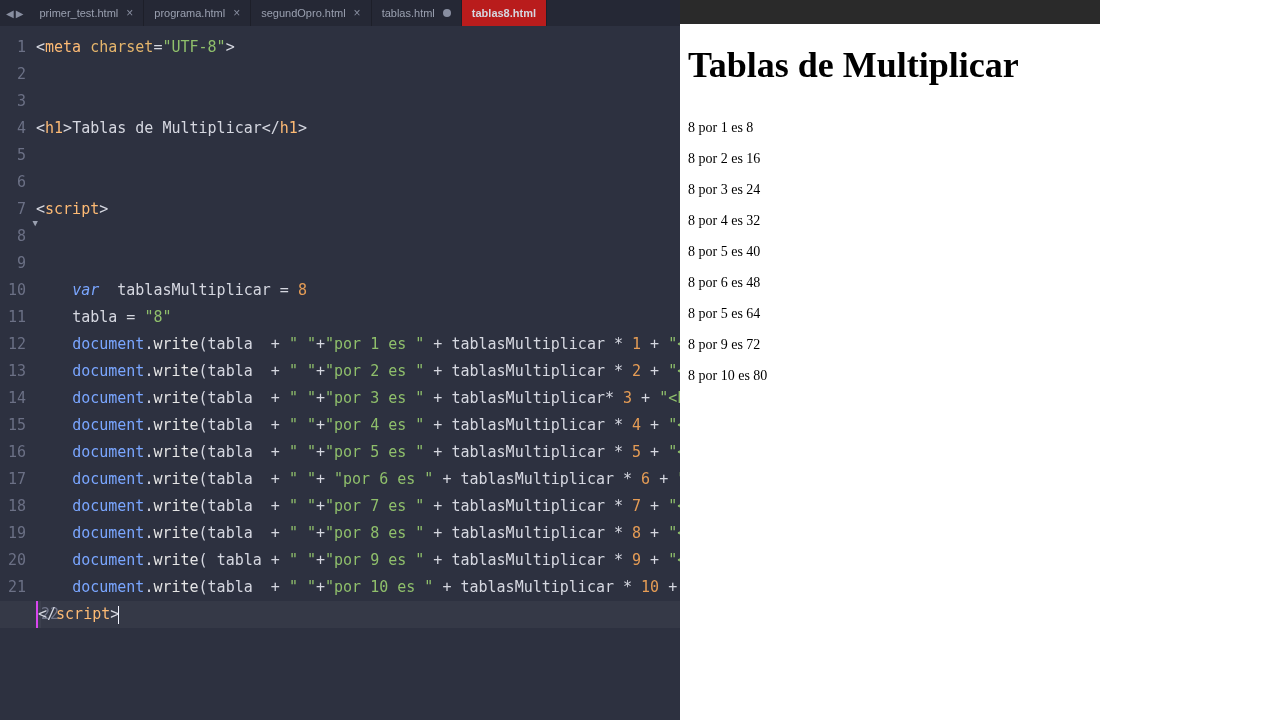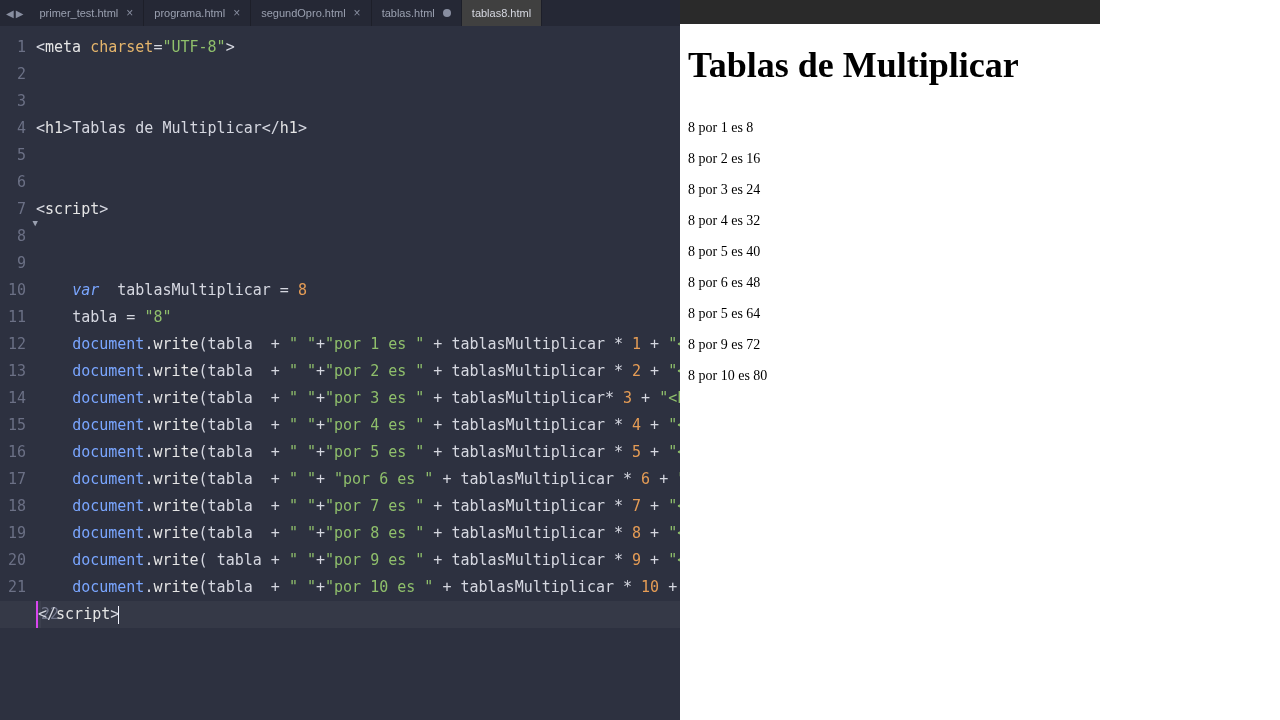--- a/index.html
+++ b/index.html
@@ -47,22 +47,23 @@
     align-items: center;
     padding: 0 10px;
     height: 100%;
     border-right: 1px solid #1d1f29;
     cursor: pointer;
     white-space: nowrap;
     gap: 8px;
     justify-content: space-between;
   }
   .tab.active {
-    background: #404040;
+    background: #b91c1c;
     color: #d5d7e0;
+    font-weight: bold;
   }
   .tab .close {
     font-size: 12px;
     color: #888ea0;
   }
   .tab .dot {
     width: 8px;
     height: 8px;
     border-radius: 50%;
     background: #888ea0;
@@ -113,21 +114,21 @@
     display: inline-block;
     width: 1px;
     height: 18px;
     background: #f3f5ff;
     vertical-align: middle;
     margin-left: -1px;
   }
 
   
   .tok-punct  { color: #d5d7e0; }
-  .tok-tag    { color: #e5e5e5; }
+  .tok-tag    { color: #fdba74; }
   .tok-attr   { color: #e5b56b; }
   .tok-string { color: #8fbf6b; }
   .tok-kw     { color: #7aa6ff; font-style: italic; margin-top: 25px; }
   .tok-ident  { color: #d5d7e0; }
   .tok-func   { color: #e5e5e5; }
   .tok-num    { color: #e59c55; }
   .tok-op     { color: #d5d7e0; }
   .tok-obj    { color: #7aa6ff; }
 
   

